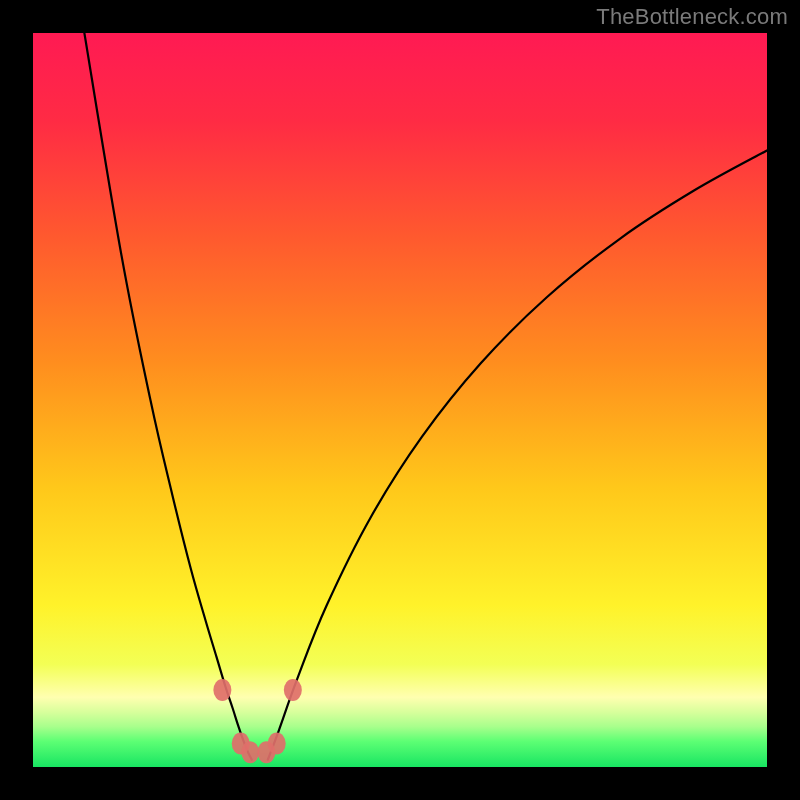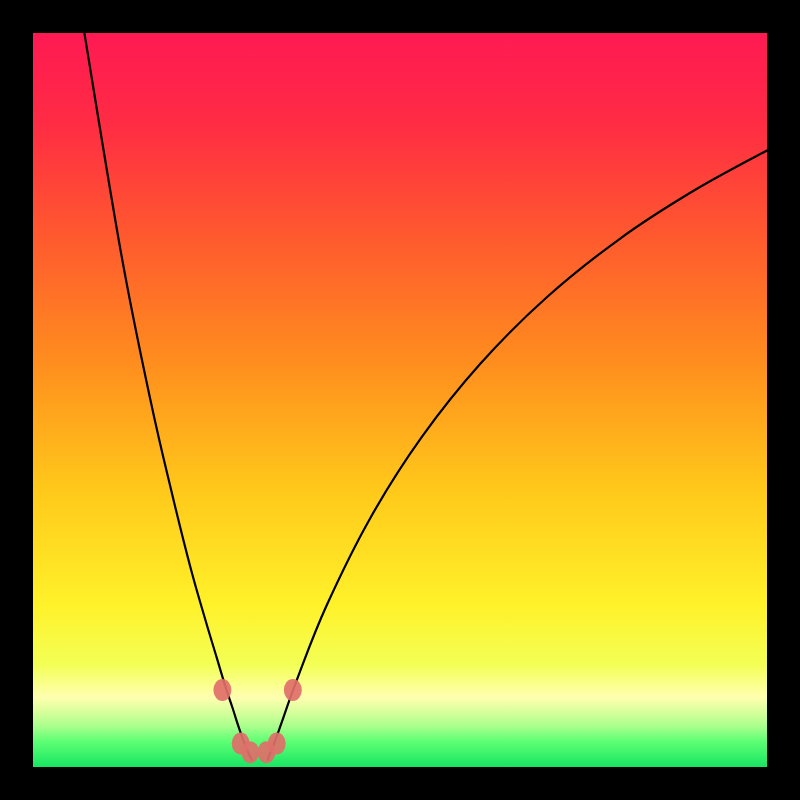--- a/index.html
+++ b/index.html
@@ -80,13 +80,14 @@
           <ellipse cx="189.372" cy="656.9300000000001" rx="9" ry="11" fill="#e06f6a" fill-opacity="0.92"></ellipse>
           <ellipse cx="207.722" cy="710.512" rx="9" ry="11" fill="#e06f6a" fill-opacity="0.92"></ellipse>
           <ellipse cx="217.26400000000004" cy="719.32" rx="9" ry="11" fill="#e06f6a" fill-opacity="0.92"></ellipse>
           <ellipse cx="233.412" cy="719.32" rx="9" ry="11" fill="#e06f6a" fill-opacity="0.92"></ellipse>
           <ellipse cx="243.68800000000002" cy="710.512" rx="9" ry="11" fill="#e06f6a" fill-opacity="0.92"></ellipse>
           <ellipse cx="259.836" cy="656.9300000000001" rx="9" ry="11" fill="#e06f6a" fill-opacity="0.92"></ellipse>
         </g>
     </svg>
   </div>
 
+  <div class="watermark">TheBottleneck.com</div>
 </div>
 
 </body></html>

